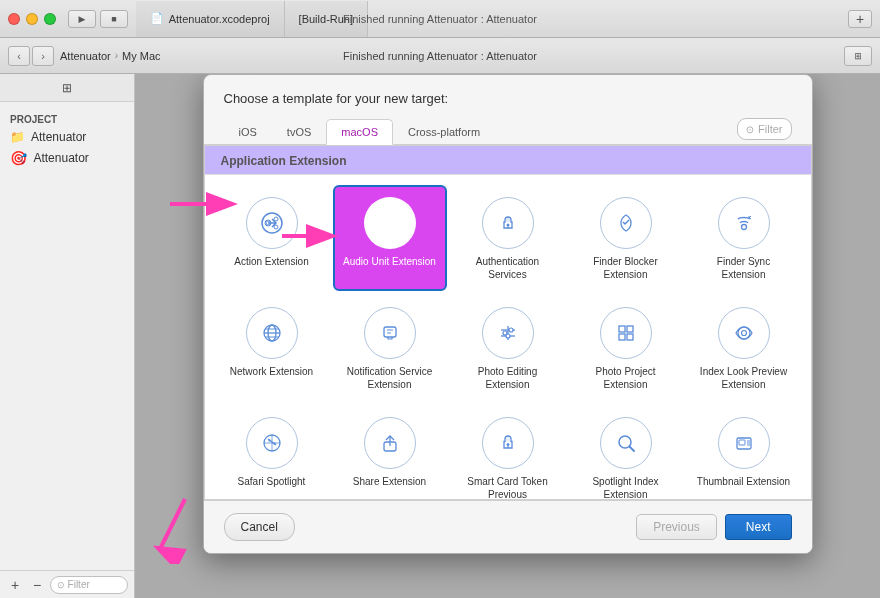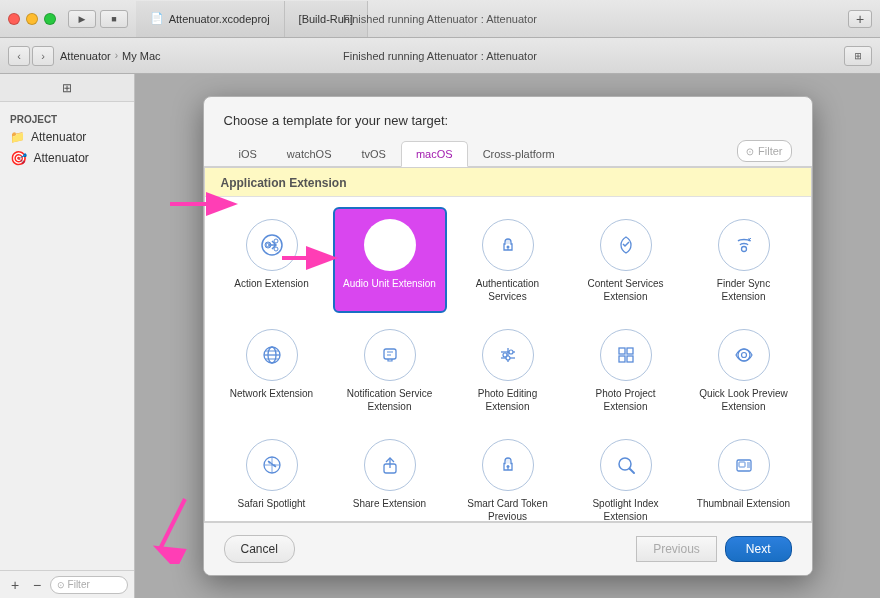--- a/index.html
+++ b/index.html
@@ -183,21 +183,20 @@
       overflow: hidden;
       position: relative;
     }
 
     
     .modal-overlay {
       position: absolute;
       top: 0; left: 0; right: 0; bottom: 0;
       background: rgba(0,0,0,0.3);
       display: flex;
-      align-items: center;
       justify-content: center;
       z-index: 10;
     }
 
     
     .modal {
       background: #f5f5f5;
       border: 1px solid #b0b0b0;
       border-radius: 8px;
       box-shadow: 0 8px 30px rgba(0,0,0,0.4);
@@ -257,21 +256,21 @@
       overflow-y: auto;
       background: white;
       border: 1px solid #d0d0d0;
       margin: 0;
     }
     .section-label {
       font-size: 12px;
       font-weight: 600;
       color: #555;
       padding: 8px 16px 6px;
-      background: #fef9c3;
+      background: #c4b5fd;
       border-bottom: 1px solid #e0e0e0;
     }
     .extensions-grid {
       display: grid;
       grid-template-columns: repeat(5, 1fr);
       padding: 10px;
       gap: 4px;
     }
     .ext-item {
       display: flex;
@@ -324,30 +323,30 @@
       border-radius: 13px;
       background: linear-gradient(to bottom, #f8f8f8, #e8e8e8);
       color: #333;
       cursor: pointer;
     }
     .btn-group { display: flex; gap: 8px; align-items: center; }
     .btn-previous {
       padding: 5px 16px;
       font-size: 12px;
       border: 1px solid #c0c0c0;
-      border-radius: 0;
+      border-radius: 5px;
       background: linear-gradient(to bottom, #f8f8f8, #e8e8e8);
       color: #aaa;
       cursor: default;
     }
     .btn-next {
       padding: 5px 20px;
       font-size: 12px;
       border: 1px solid #1055a0;
-      border-radius: 11px;
+      border-radius: 3px;
       background: linear-gradient(to bottom, #2b7fdd, #1a6fc4);
       color: white;
       cursor: pointer;
     }
 
     
     .icon-svg { width: 28px; height: 28px; }
   </style>
 </head>
 <body>
@@ -440,21 +439,20 @@
       </svg>
     </div>
 
     <div class="modal-overlay">
       <div class="modal">
 
         <div class="modal-header">Choose a template for your new target:</div>
 
         <div class="modal-tabs">
           <div class="modal-tab">iOS</div>
-          <div class="modal-tab">watchOS</div>
           <div class="modal-tab">tvOS</div>
           <div class="modal-tab active">macOS</div>
           <div class="modal-tab">Cross-platform</div>
           <div class="modal-tab-filter">
             <span style="font-size:10px;">⊙</span>
             <span>Filter</span>
           </div>
         </div>
 
         <div class="extensions-container">
@@ -512,21 +510,21 @@
               <div class="ext-label">Authentication Services</div>
             </div>
 
             <div class="ext-item">
               <div class="ext-icon-circle">
                 <svg class="icon-svg" viewBox="0 0 28 28" fill="none">
                   <path d="M14 6 L14 6 C14 6 9 9 9 14 C9 19 14 22 14 22 C14 22 19 19 19 14 C19 9 14 6 14 6 Z" stroke="#5b8dd9" stroke-width="1.3" fill="none"></path>
                   <path d="M11 13 L13 15 L17 11" stroke="#5b8dd9" stroke-width="1.5" fill="none"></path>
                 </svg>
               </div>
-              <div class="ext-label">Content Services Extension</div>
+              <div class="ext-label">Finder Blocker Extension</div>
             </div>
 
             <div class="ext-item">
               <div class="ext-icon-circle">
                 <svg class="icon-svg" viewBox="0 0 28 28" fill="none">
                   <path d="M8 10 C10 8 18 8 20 10" stroke="#5b8dd9" stroke-width="1.3" fill="none"></path>
                   <path d="M10 14 C11 12 17 12 18 14" stroke="#5b8dd9" stroke-width="1.3" fill="none"></path>
                   <circle cx="14" cy="18" r="2.5" stroke="#5b8dd9" stroke-width="1.3" fill="none"></circle>
                   <path d="M19 9 L21 7 M19 9 L21 10 M19 9 L19 7" stroke="#5b8dd9" stroke-width="1" fill="none"></path>
                 </svg>
@@ -585,21 +583,21 @@
             </div>
 
             <div class="ext-item">
               <div class="ext-icon-circle">
                 <svg class="icon-svg" viewBox="0 0 28 28" fill="none">
                   <circle cx="14" cy="14" r="6" stroke="#5b8dd9" stroke-width="1.3" fill="none"></circle>
                   <circle cx="14" cy="14" r="2.5" stroke="#5b8dd9" stroke-width="1.2" fill="none"></circle>
                   <path d="M6 14 C8 10 10 8 14 8 C18 8 20 10 22 14 C20 18 18 20 14 20 C10 20 8 18 6 14 Z" stroke="#5b8dd9" stroke-width="1.2" fill="none"></path>
                 </svg>
               </div>
-              <div class="ext-label">Quick Look Preview Extension</div>
+              <div class="ext-label">Index Look Preview Extension</div>
             </div>
 
             <div class="ext-item">
               <div class="ext-icon-circle">
                 <svg class="icon-svg" viewBox="0 0 28 28" fill="none">
                   <circle cx="14" cy="14" r="8" stroke="#5b8dd9" stroke-width="1.3" fill="none"></circle>
                   <line x1="14" y1="6" x2="14" y2="22" stroke="#5b8dd9" stroke-width="0.8"></line>
                   <line x1="6" y1="14" x2="22" y2="14" stroke="#5b8dd9" stroke-width="0.8"></line>
                   <path d="M10 10 L18 16" stroke="#5b8dd9" stroke-width="1.5"></path>
                   <polygon points="10,10 11,13 13,11" fill="#5b8dd9"></polygon>

